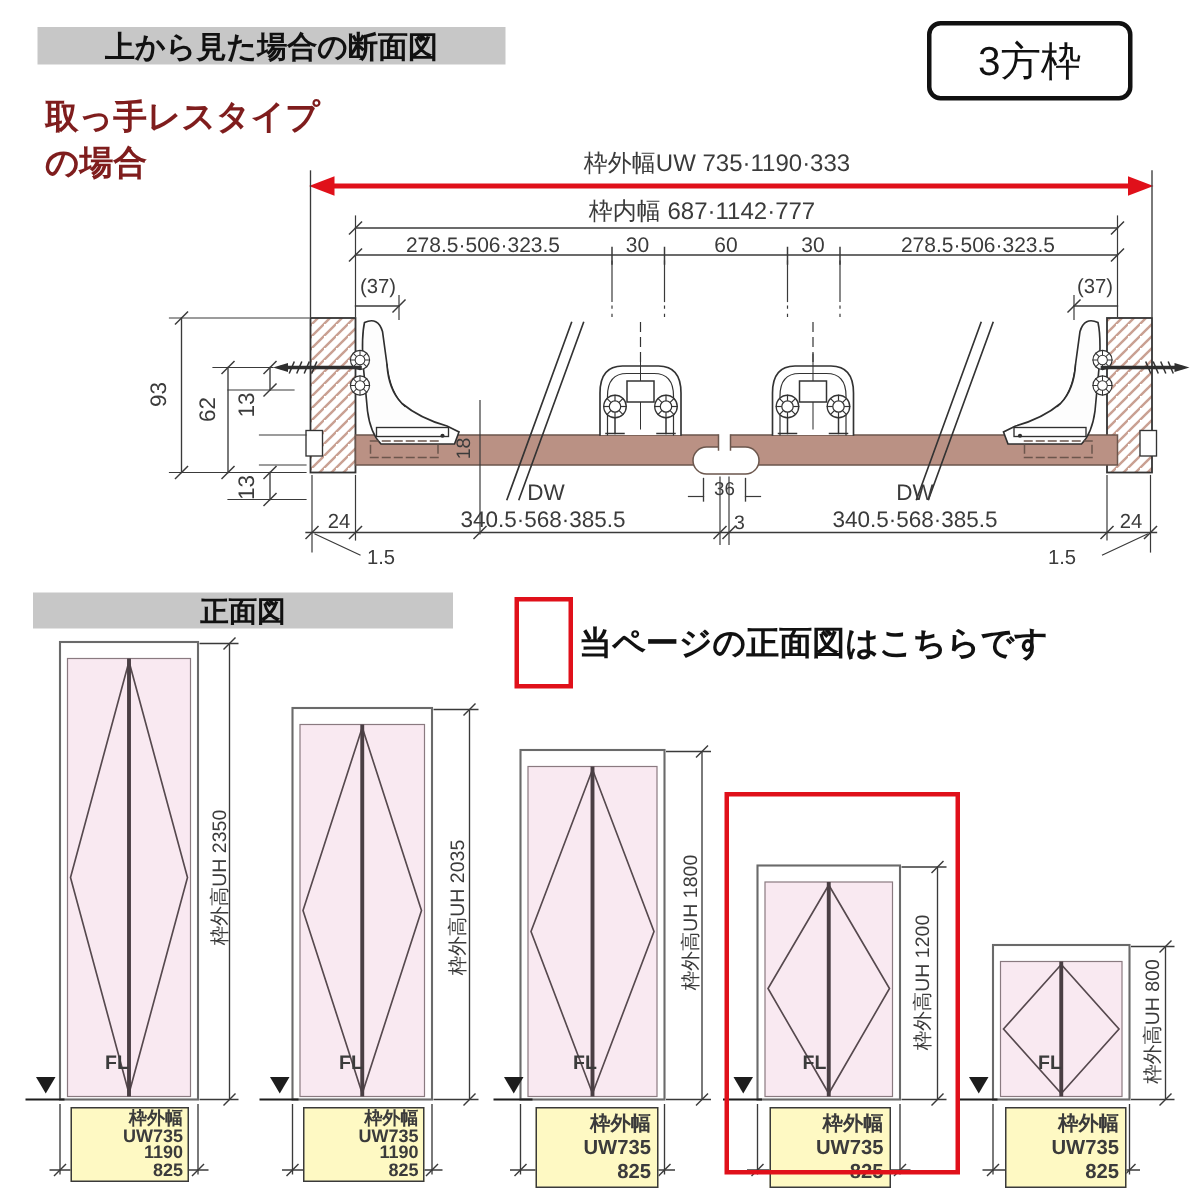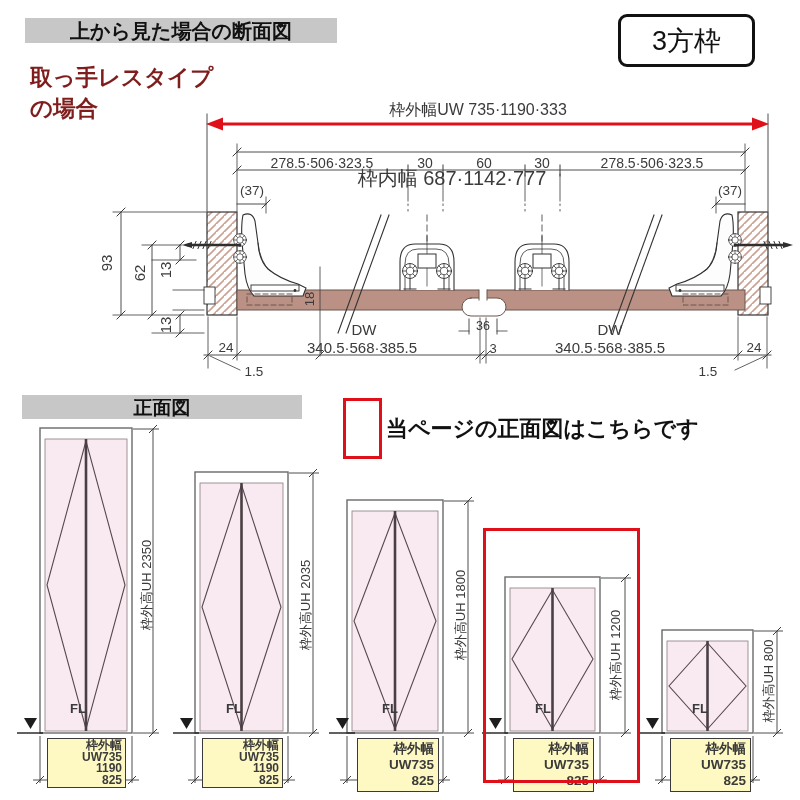--- a/index.html
+++ b/index.html
@@ -293,21 +293,21 @@
 <div class="badge" style="left:618px;top:14px;width:131px;height:47px;font-size:27px;">
   <span>3方枠</span>
 </div>
 
 <div class="subtitle" style="left:30px;top:62px;width:215px;font-size:22.5px;line-height:31px;">
   <div>取っ手レスタイプ</div>
   <div>の場合</div>
 </div>
 
 <div class="t ctr" style="left:478px;top:110px;font-size:16px;">枠外幅UW 735·1190·333</div>
-<div class="t ctr" style="left:452px;top:142px;font-size:20px;margin-top:36px;">枠内幅  687·1142·777</div>
+<div class="t ctr" style="left:468px;top:142px;font-size:16px;">枠内幅  687·1142·777</div>
 <div class="t ctr" style="left:322px;top:163px;font-size:14px;">278.5·506·323.5</div>
 <div class="t ctr" style="left:425px;top:163px;font-size:14px;">30</div>
 <div class="t ctr" style="left:484px;top:163px;font-size:14px;">60</div>
 <div class="t ctr" style="left:542px;top:163px;font-size:14px;">30</div>
 <div class="t ctr" style="left:652px;top:163px;font-size:14px;">278.5·506·323.5</div>
 <div class="t ctr" style="left:252px;top:191px;font-size:13.5px;">(37)</div>
 <div class="t ctr" style="left:730px;top:191px;font-size:13.5px;">(37)</div>
 <div class="t rot" style="left:106px;top:263px;font-size:15px;">93</div>
 <div class="t rot" style="left:139px;top:273px;font-size:15px;">62</div>
 <div class="t rot" style="left:165px;top:270px;font-size:15px;">13</div>

